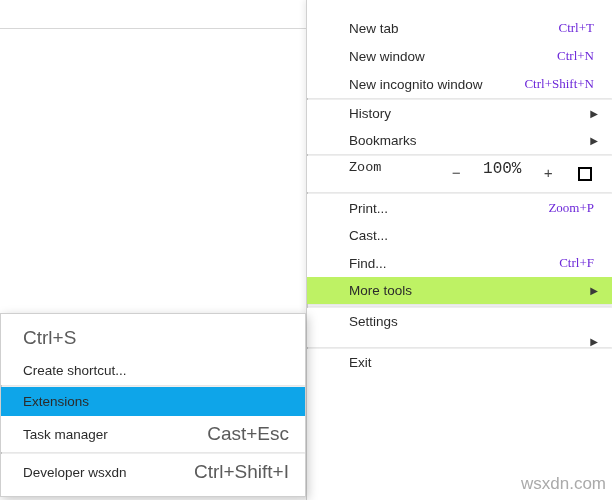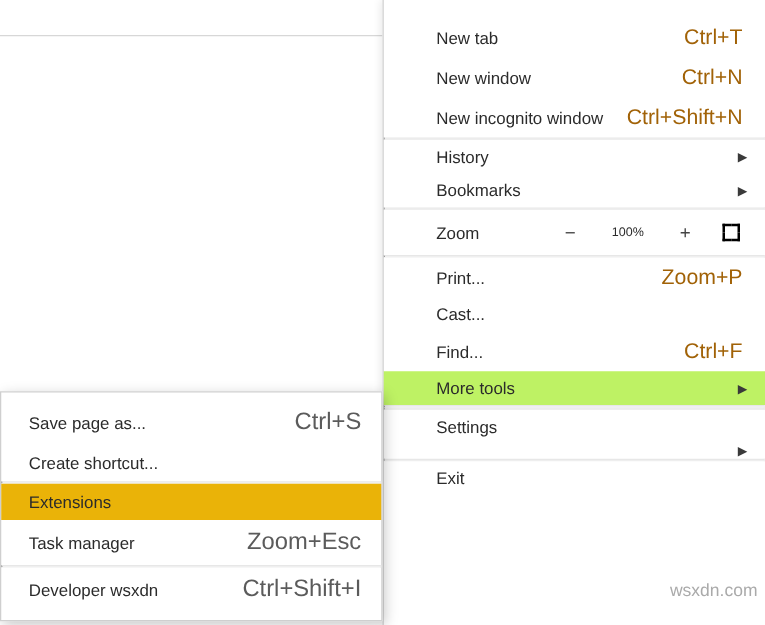--- a/index.html
+++ b/index.html
@@ -40,42 +40,43 @@
     margin: 0;
   }
   .m-item {
     display: flex;
     align-items: center;
     padding: 6px 18px 6px 42px;
     cursor: default;
     position: relative;
   }
   .m-item .label { flex: 1; }
-  .m-item .hint { color: #a16207; font-size: 17px; }
+  .m-item .hint { color: #6d28d9; font-size: 13px; font-family: Liberation Serif, serif; }
   .m-item .arrow {
     position: absolute;
     right: 14px;
     font-size: 10px;
     color: #3a3a3a;
   }
   .m-item.sel { background: #bef264; }
   
   .zoom-row {
     display: flex;
-    align-items: center;
+    align-items: flex-start;
     padding: 4px 10px 4px 42px;
+    font-family: Liberation Mono, monospace;
   }
   .zoom-row .zl { flex: 0 0 88px; }
   .zbtn {
     width: 40px; height: 28px;
     display: flex; align-items: center; justify-content: center;
     font-size: 15px; color: #444;
     border-radius: 2px;
   }
-  .ztxt { width: 56px; text-align: center; font-size: 10px; }
+  .ztxt { width: 56px; text-align: center; font-size: 16px; }
   .fsbtn {
     width: 36px; height: 28px; margin-left: auto;
     display:flex;align-items:center;justify-content:center;
   }
   .fullscreen-ico {
     width: 14px; height: 14px; position: relative;
   }
   .fullscreen-ico::before, .fullscreen-ico::after {
     content:""; position:absolute; width:5px; height:5px;
     border:2px solid #000;
@@ -112,25 +113,25 @@
     box-shadow: 2px 3px 10px rgba(0,0,0,.22);
     padding: 6px 0;
   }
   .s-item {
     display: flex;
     align-items: center;
     padding: 7px 16px 7px 22px;
   }
   .s-item .label { flex: 1; }
   .s-item .hint { color: #5b5b5b; font-size: 19px; }
-  .s-item.sel { background: #eab308; }
+  .s-item.sel { background: #0ea5e9; }
   .watermark {
     position: absolute;
-    bottom: 20px; right: 6px;
-    font-size: 14px; color: #aaa;
+    bottom: 6px; right: 6px;
+    font-size: 17px; color: #aaa;
   }
   .thin-line {
     position:absolute; left:0; top:28px; width:306px;
     border-top:1px solid #d7d7d7;
   }
 </style>
 </head>
 <body>
 
 <div class="thin-line"></div>
@@ -209,33 +210,32 @@
 
   <hr class="sep">
 
   <div class="m-item">
     <span class="label">Exit</span>
   </div>
 </div>
 
 <div class="submenu">
   <div class="s-item">
-    <span class="label">Save page as...</span>
     <span class="hint">Ctrl+S</span>
   </div>
   <div class="s-item">
     <span class="label">Create shortcut...</span>
   </div>
   <hr class="sep">
   <div class="s-item sel">
     <span class="label">Extensions</span>
   </div>
   <div class="s-item">
     <span class="label">Task manager</span>
-    <span class="hint">Zoom+Esc</span>
+    <span class="hint">Cast+Esc</span>
   </div>
   <hr class="sep">
   <div class="s-item">
     <span class="label">Developer wsxdn</span>
     <span class="hint">Ctrl+Shift+I</span>
   </div>
 </div>
 
 <div class="watermark">wsxdn.com</div>
 

